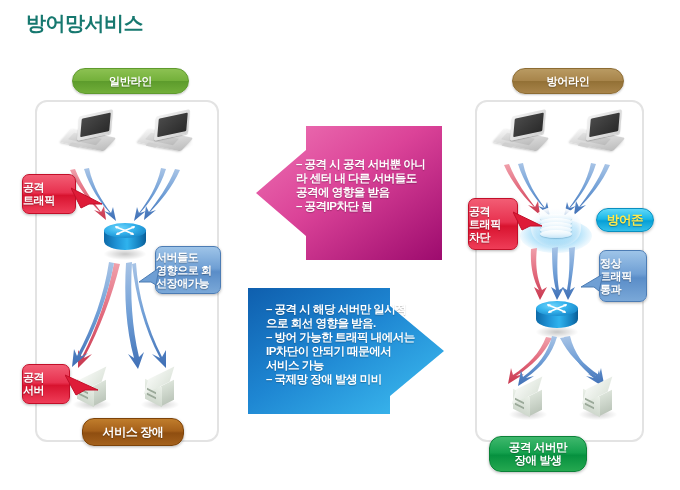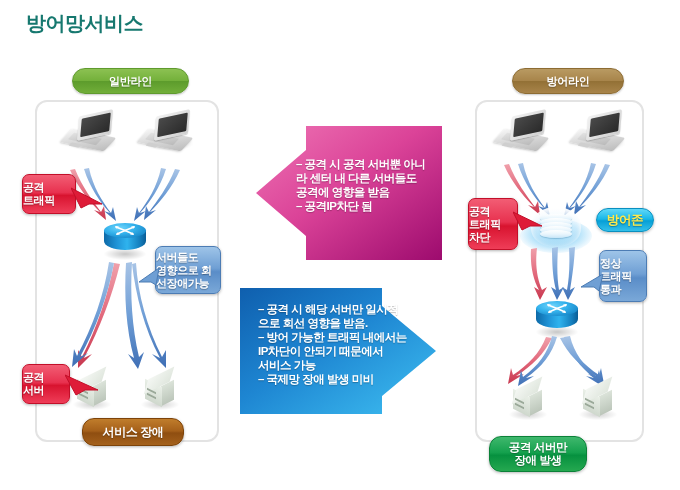--- a/index.html
+++ b/index.html
@@ -186,21 +186,21 @@
 
   
   .banner{position:absolute;}
   .banner .txt{
     position:absolute;color:#ffffff;font-weight:bold;font-size:11.5px;
     line-height:14px;letter-spacing:-0.5px;white-space:pre-line;
     text-shadow:0 1px 1px rgba(0,0,0,.25);
   }
   .banner-left{left:256px;top:126px;width:186px;height:134px;}
   .banner-left .txt{left:40px;top:31px;width:142px;}
-  .banner-right{left:240px;top:288px;width:196px;height:126px;}
+  .banner-right{left:248px;top:288px;width:196px;height:126px;}
   .banner-right .txt{left:18px;top:14px;width:150px;}
 </style>
 </head>
 <body>
 
 <div id="stage">
 
   <div class="page-title">방어망서비스</div>
 
   <div class="top-pill pill-green">일반라인</div>

